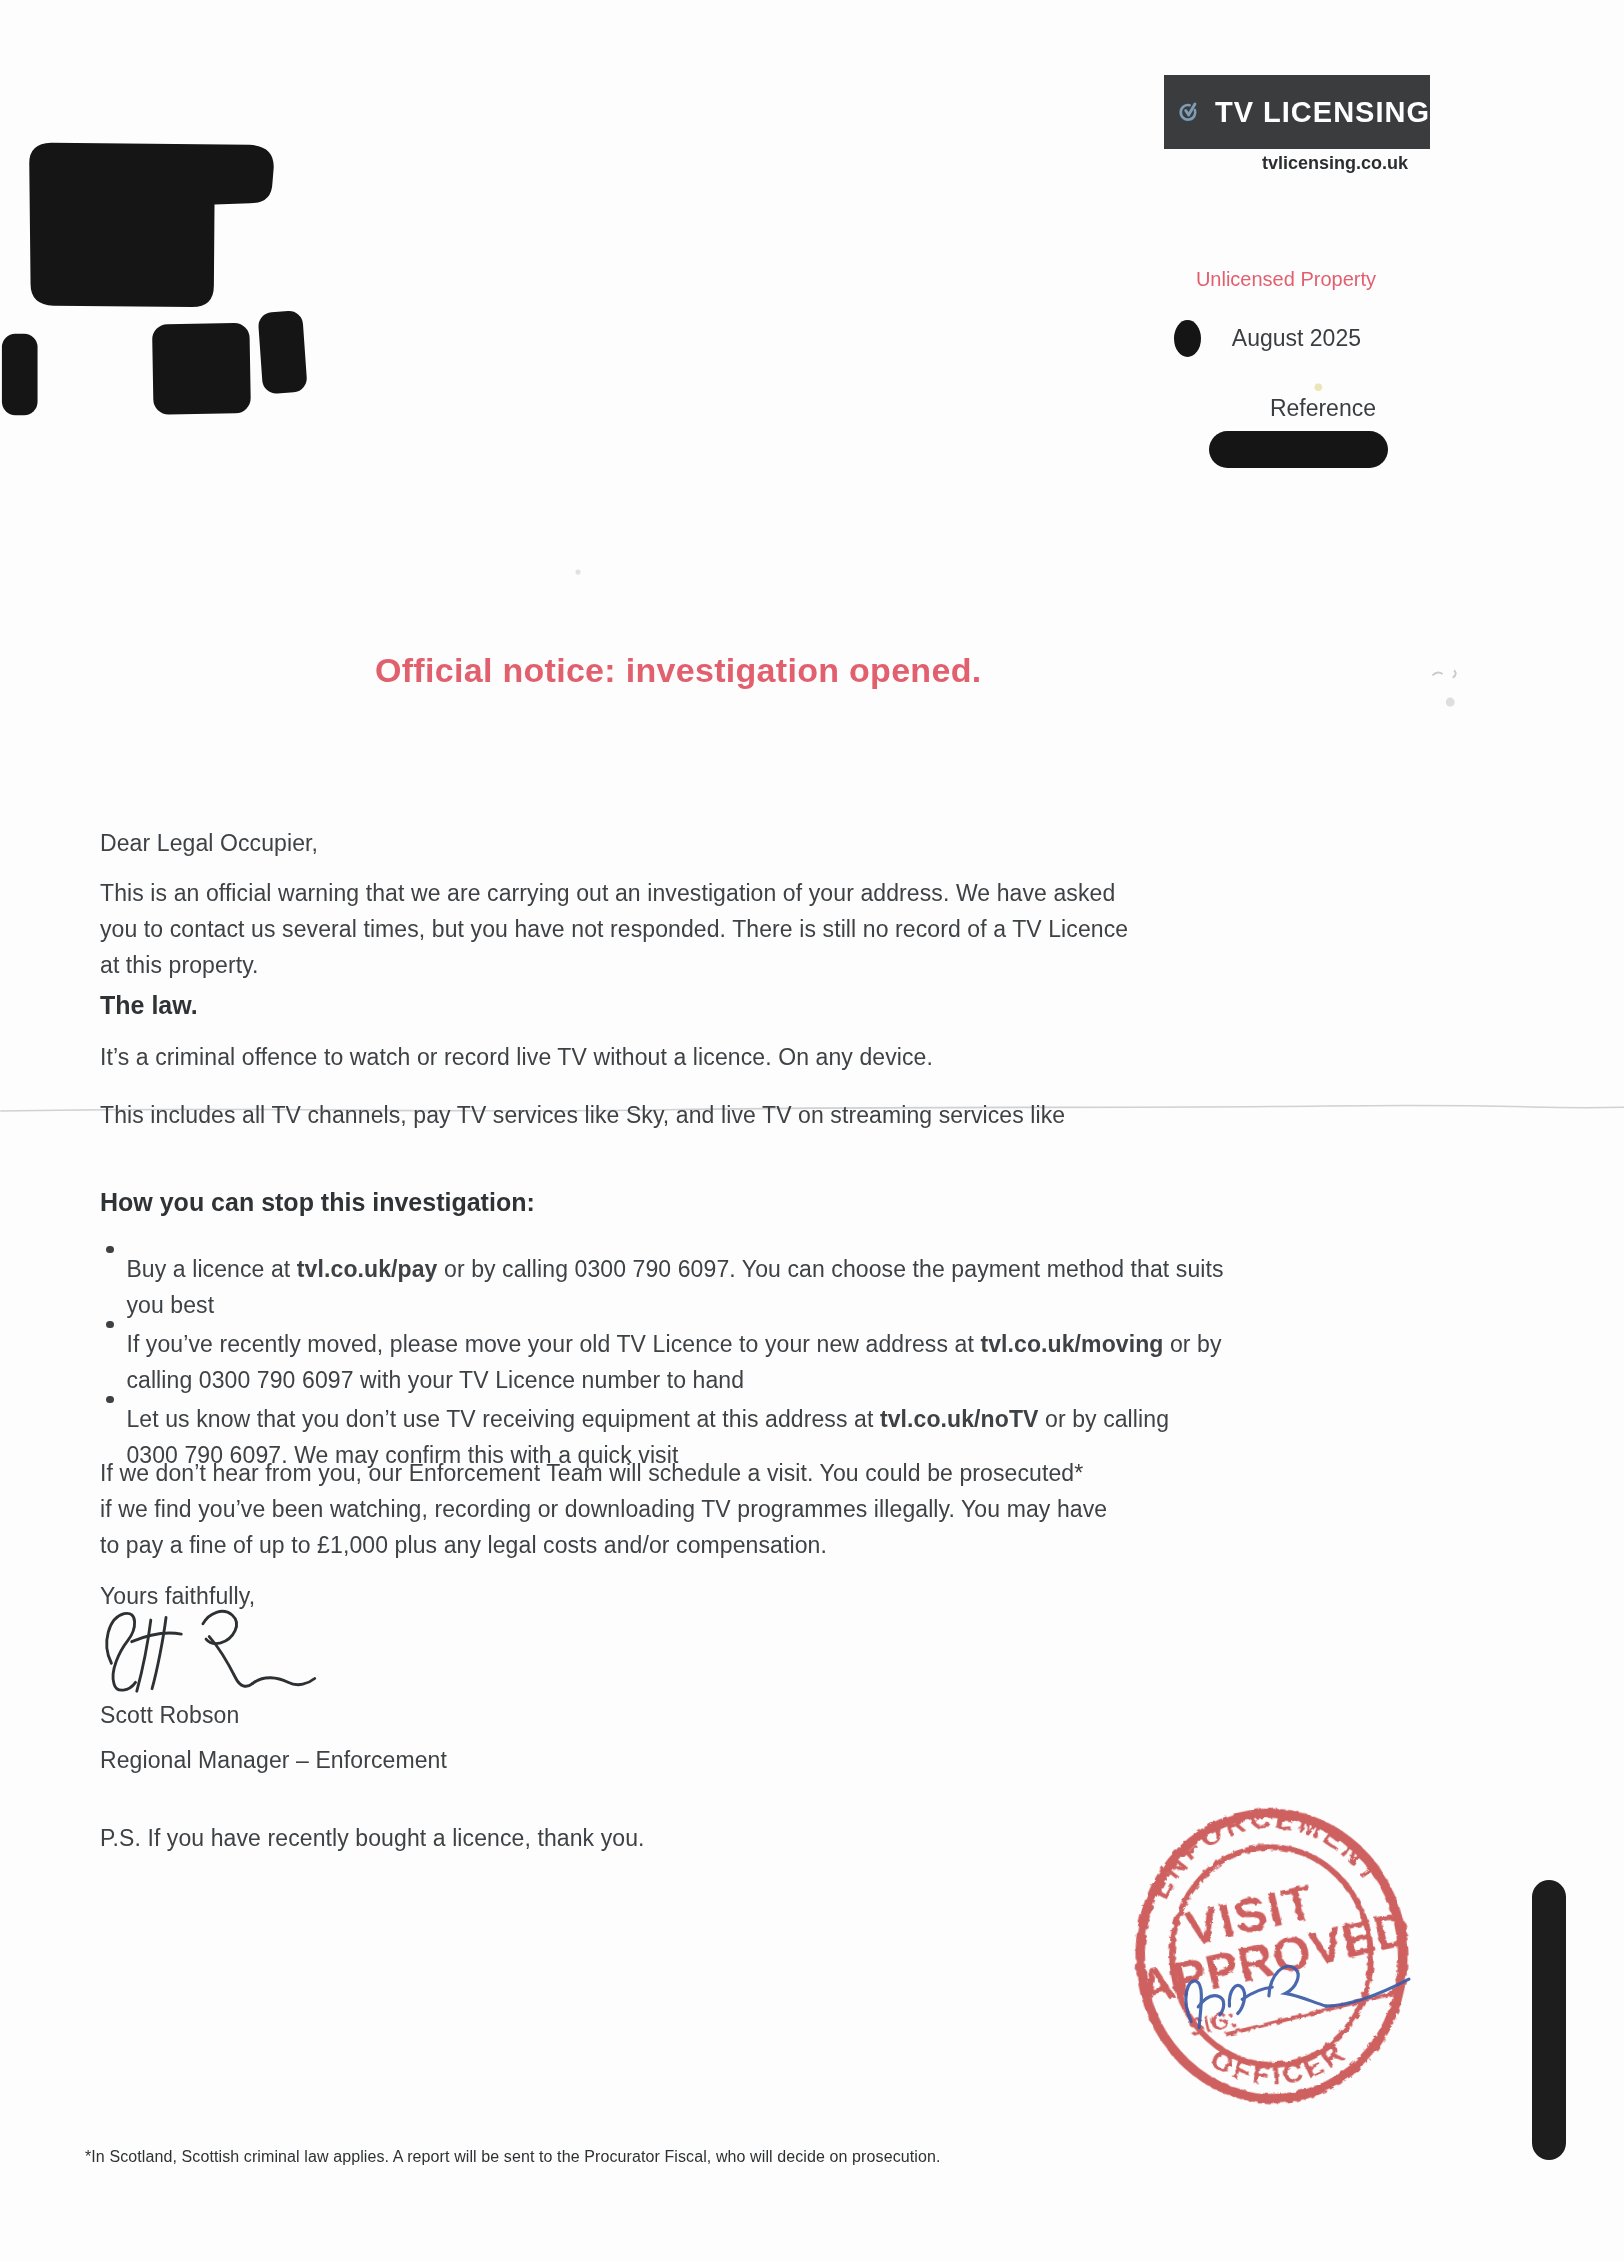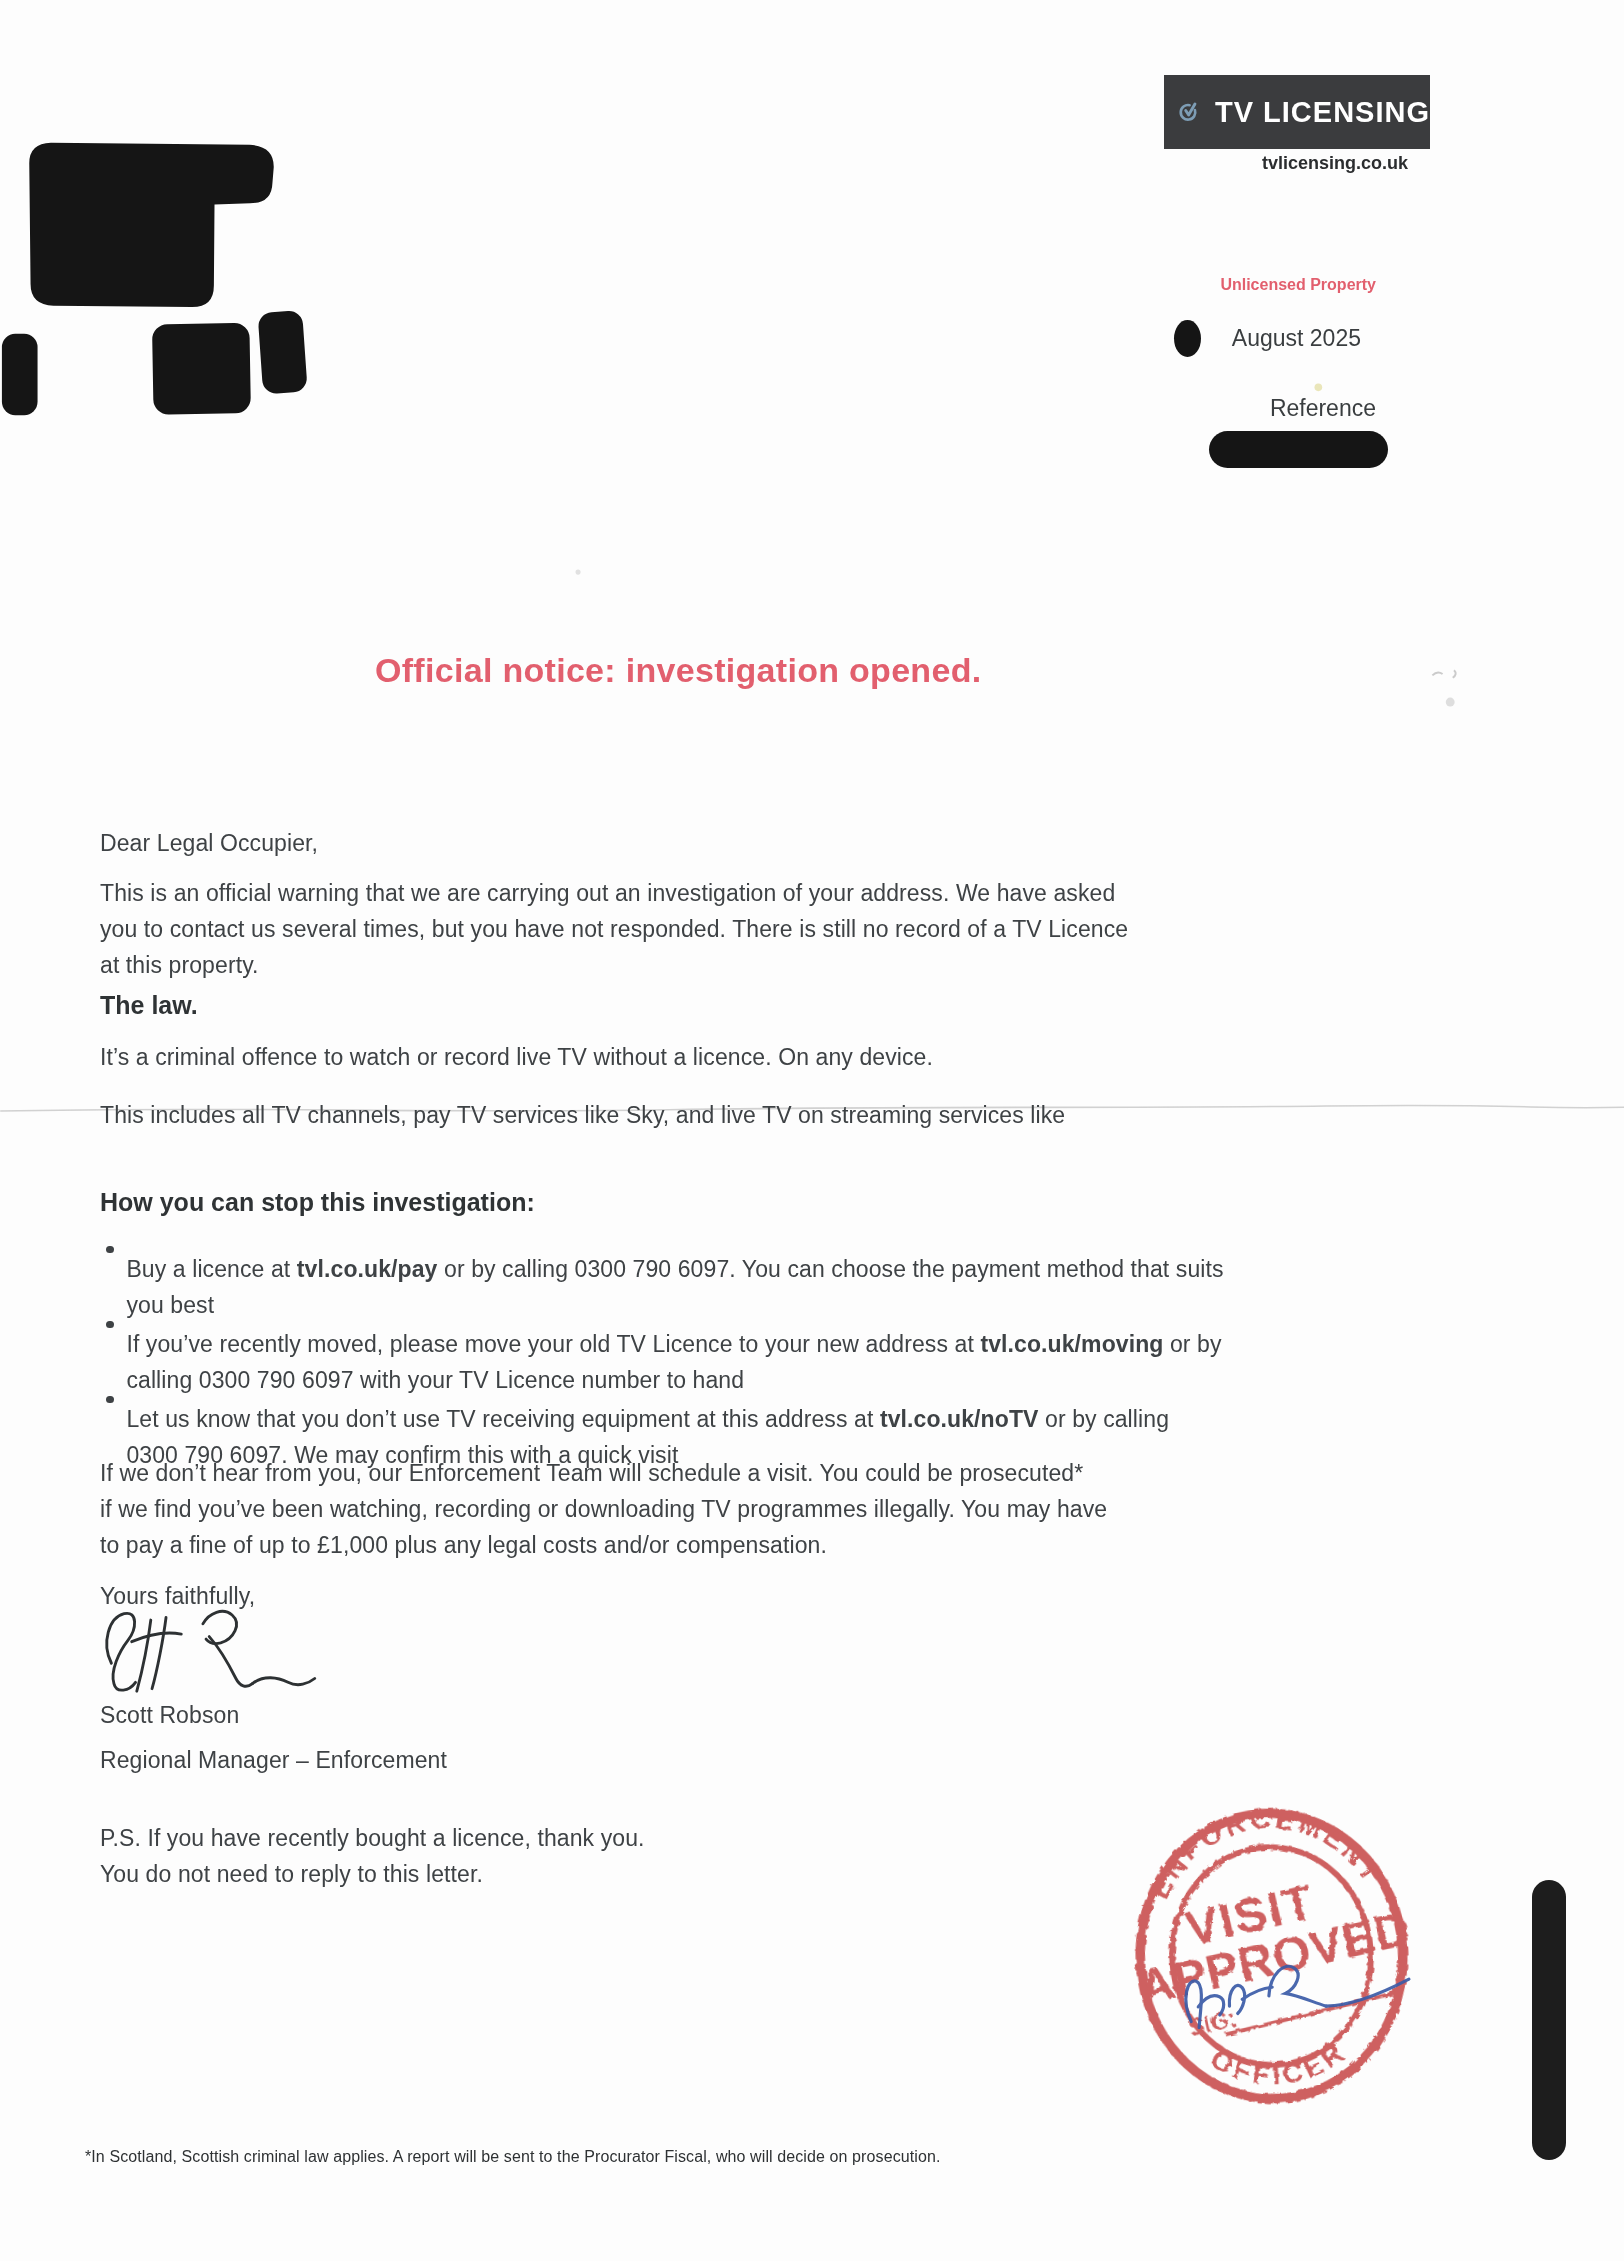--- a/index.html
+++ b/index.html
@@ -16,21 +16,21 @@
   .b{font-weight:bold;}
   .heading{font-size:25px;font-weight:bold;color:#2f3335;white-space:nowrap;}
   .pink{color:#e25f6e;}
   
   #logo-box{
     left:1164px;top:75px;width:266px;height:74px;
     background:#3b3c3e;display:flex;align-items:center;
   }
   #logo-text{color:#ffffff;font-size:29px;font-weight:800;letter-spacing:1px;margin-left:16px;white-space:nowrap;}
   #site-url{left:1249px;top:153px;width:159px;text-align:right;font-size:18px;font-weight:600;color:#2b2d2f;}
-  #status-label{left:1083px;top:276px;width:293px;text-align:right;font-size:16px;font-weight:bold;white-space:nowrap;}
+  #status-label{left:1083px;top:268px;width:293px;text-align:right;font-size:20px;font-weight:normal;white-space:nowrap;}
   #date-row{top:319px;right:264px;height:38px;display:flex;align-items:center;gap:26px;}
   #date-dot{width:27px;height:37px;border-radius:50%;background:#151515;margin-right:5.1px;}
   #date-text{font-size:23px;color:#3a3e40;}
   #reference-label{left:1147px;top:395px;width:229px;text-align:right;font-size:23px;color:#3a3e40;}
   #reference-redaction{left:1209px;top:431px;width:179px;height:37px;background:#151515;border-radius:18.5px;}
   
   #letter-title{left:375px;top:651px;font-size:34px;font-weight:bold;white-space:nowrap;letter-spacing:0.3px;}
   
   .redact{fill:#151515;}
   #side-redaction-bar{left:1532px;top:1880px;width:34px;height:280px;background:#1d1d1d;border-radius:17px;}
@@ -140,21 +140,20 @@
       <path d="M 178 56 C 194 74 208 98 220 122 C 226 134 236 138 246 130"></path>
       <path d="M 246 130 C 264 116 286 120 302 128 C 318 136 334 130 344 122"></path>
     </g>
   </svg>
 
   <div class="abs body-text" style="left:100px;top:1697px;">Scott Robson</div>
   <div class="abs body-text" style="left:100px;top:1742px;">Regional Manager – Enforcement</div>
 
   <div class="abs body-text" style="left:100px;top:1820px;">
       <div>P.S. If you have recently bought a licence, thank you.</div>
-      <div>You do not need to reply to this letter.</div>
     </div>
 
   <svg class="abs" style="left:1123px;top:1798px;transform:rotate(-4deg);" width="297" height="316" viewBox="-233 -248 466 496">
     <defs>
       <filter id="rough" x="-20%" y="-20%" width="140%" height="140%">
         <feTurbulence type="fractalNoise" baseFrequency="0.11" numOctaves="2" result="n" seed="7"></feTurbulence>
         <feDisplacementMap in="SourceGraphic" in2="n" scale="7"></feDisplacementMap>
       </filter>
     </defs>
     <g filter="url(#rough)" opacity="0.9">

